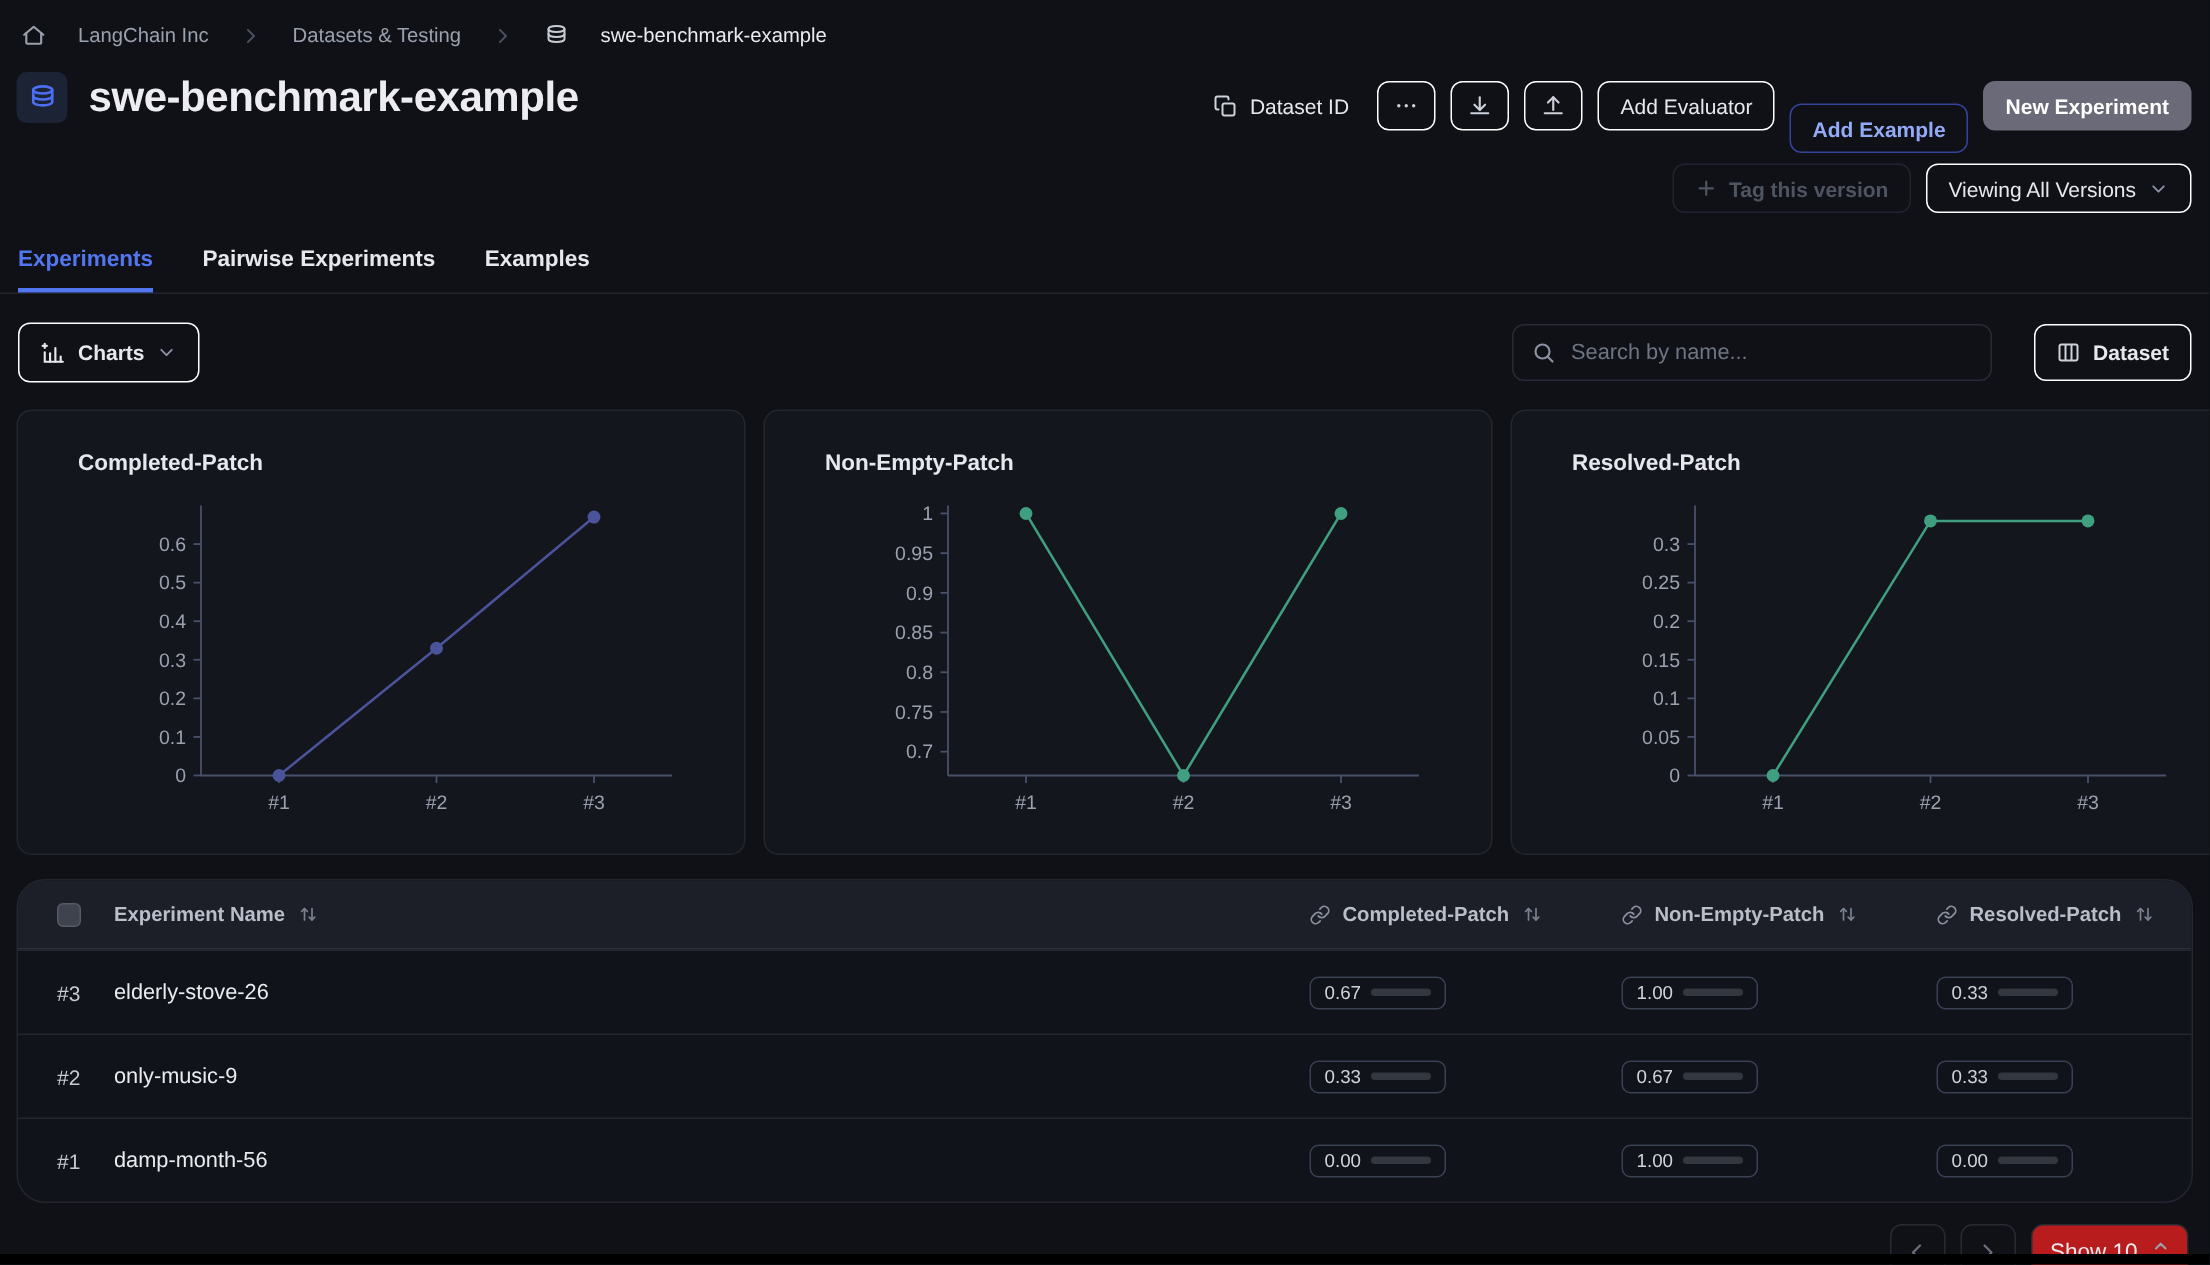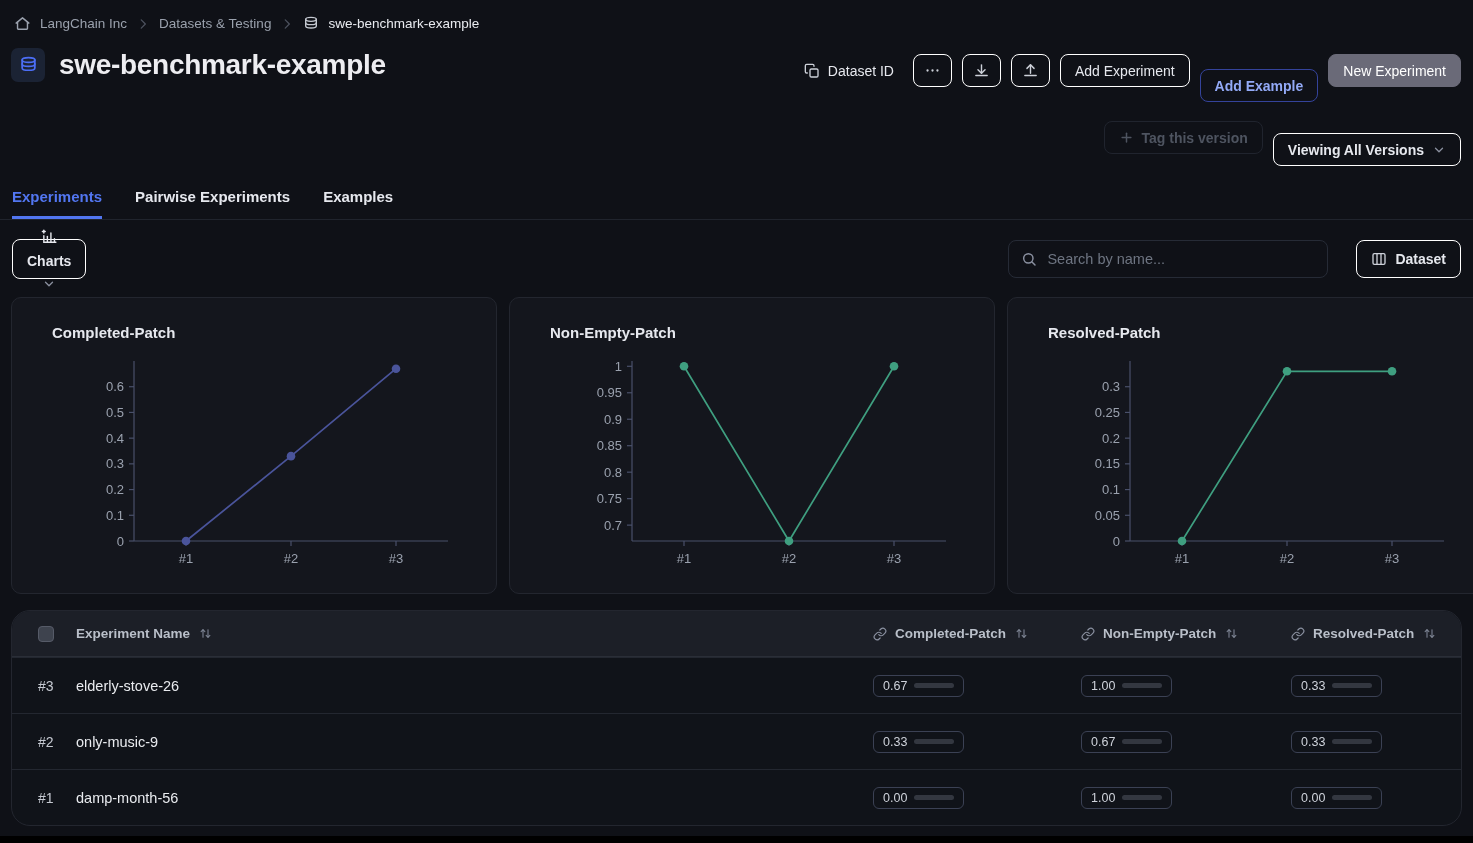--- a/index.html
+++ b/index.html
@@ -1,55 +1,55 @@
 <!DOCTYPE html>
 <html><head>
 <meta charset="utf-8">
 <style>
   * { margin:0; padding:0; box-sizing:border-box; }
   html,body { width:1473px; height:843px; overflow:hidden; background:#0f1117;
     font-family:"Liberation Sans", sans-serif; }
   .page { position:relative; width:1473px; height:843px; background:#0f1117; color:#e9ebf0; }
 
   
-  .breadcrumb { display:flex; align-items:center; gap:9px; padding:15px 12px 0 14px;
+  .breadcrumb { display:flex; align-items:center; gap:21px; padding:15px 12px 0 14px;
     font-size:13.5px; color:#9aa1ad; }
   .breadcrumb .crumb-current { color:#e9ebf0; }
   .breadcrumb svg { display:block; }
   .crumb-sep { color:#4c525e; display:flex; }
 
   
   .header-row { display:flex; justify-content:space-between; align-items:flex-start; padding:0 12px 0 11px; }
   .title-block { display:flex; align-items:center; gap:14px; margin-top:16px; }
   .title-icon { width:34px; height:34px; border-radius:7px; background:#1b2334; color:#4c6ef5;
     display:flex; align-items:center; justify-content:center; }
   h1.page-title { font-size:28px; font-weight:700; letter-spacing:-0.3px; color:#ededf1; }
   .header-actions { display:flex; flex-direction:column; align-items:flex-end; gap:7px; margin-top:7px; }
   .actions-row { display:flex; align-items:center; gap:10px; }
   .btn { display:inline-flex; align-items:center; justify-content:center; gap:8px; height:33px;
     border-radius:8px; border:1px solid #ffffff; background:transparent; color:#e6e8ee;
     font-size:14px; font-weight:500; padding:0 14px; cursor:pointer; font-family:inherit; }
   .btn svg { display:block; }
   .btn.ghost { border-color:transparent; padding:0 8px; }
   .btn.icon-btn { width:39px; padding:0; color:#cdd1d9; }
   .btn.add-example { border-color:#34439b; color:#93aaf7; font-weight:600;margin-top:30px; }
-  .btn.new-experiment { background:#6a6a78; border-color:#6a6a78; color:#ffffff; font-weight:400;align-items:center; }
+  .btn.new-experiment { background:#6a6a78; border-color:#6a6a78; color:#ffffff; font-weight:700;align-items:center; }
   .btn.tag-version { border-color:#20242e; color:#4e5460; font-weight:600; }
-  .btn.viewing { color:#e6e8ee; font-weight:700;margin-top:24px; }
+  .btn.viewing { color:#e6e8ee; font-weight:400; }
   .btn .chev { color:#8b91a0; display:flex; }
 
   
   .tabs { display:flex; gap:33px; padding:0 0 0 12px; margin-top:22px; border-bottom:1px solid #20242d; }
   .tab { font-size:15px; font-weight:600; color:#e6e8ee; padding-bottom:11px; cursor:pointer;
     border-bottom:3px solid transparent; }
   .tab.active { color:#5276f0; border-bottom-color:#5276f0; }
 
   
   .toolbar { display:flex; justify-content:space-between; align-items:center; padding:0 12px; margin-top:19px; }
-  .charts-btn { height:40px; border-radius:8px; font-weight:600; color:#e6e8ee;flex-direction:column; }
+  .charts-btn { height:40px; border-radius:8px; font-weight:600; color:#e6e8ee; }
   .toolbar-right { display:flex; align-items:center; gap:28px; }
   .search-box { display:flex; align-items:center; gap:10px; width:320px; height:38px;
     border:1px solid #262b36; border-radius:8px; padding:0 12px; color:#6e7582; }
   .search-box input { flex:1; background:transparent; border:none; outline:none; color:#e6e8ee;
     font-size:14.5px; font-family:inherit; }
   .search-box input::placeholder { color:#6e7582; }
   .columns-btn { height:38px; font-weight:600; }
 
   
   .charts-row { display:flex; gap:12px; padding:0 11px; margin-top:18px; }
@@ -159,21 +159,21 @@
             </svg>
         </button>
         <button class="btn icon-btn">
           <svg width="17" height="17" viewBox="0 0 24 24" fill="none" stroke="currentColor" stroke-width="2" stroke-linecap="round" stroke-linejoin="round">
               <path d="M4 19h16"></path>
               <polyline points="7 9 12 4 17 9"></polyline>
               <line x1="12" y1="4" x2="12" y2="16"></line>
             </svg>
         </button>
         <button class="btn">
-          <span>Add Experiment</span>
+          <span>Add Evaluator</span>
         </button>
         <button class="btn add-example">
           <span>Add Example</span>
         </button>
         <button class="btn new-experiment">
           <span>New Experiment</span>
         </button>
       </div>
       <div class="actions-row">
         <button class="btn tag-version">

